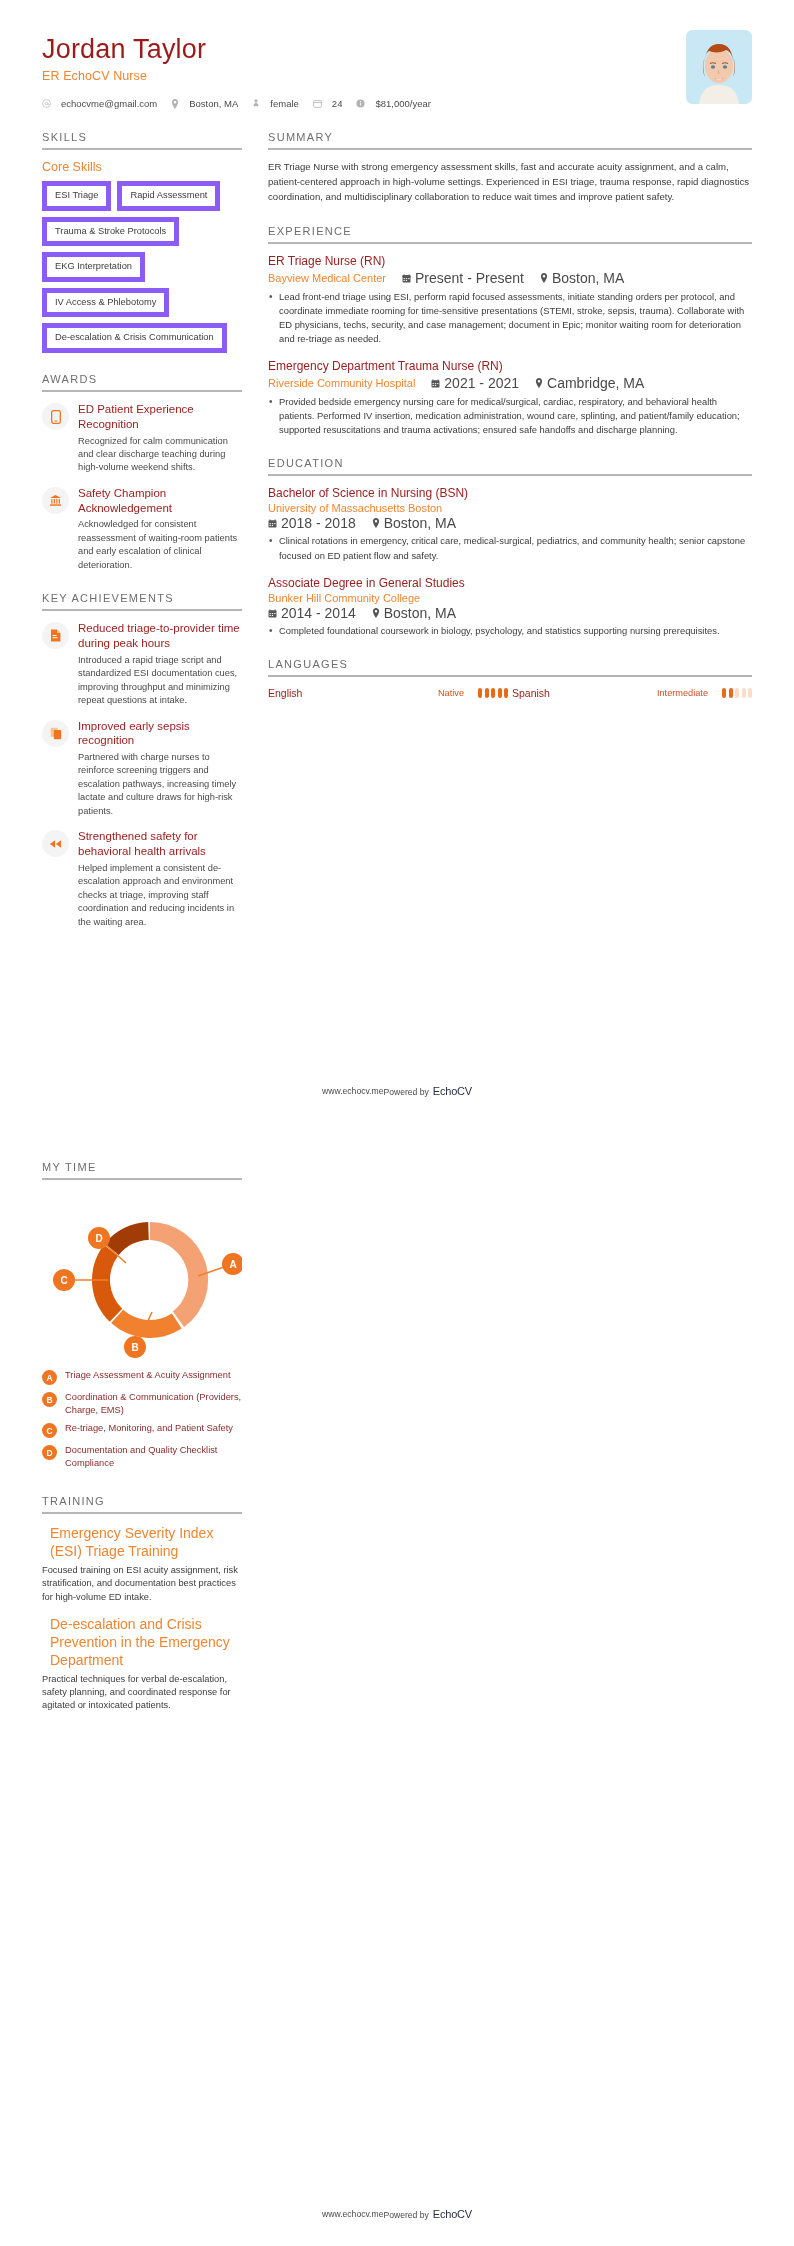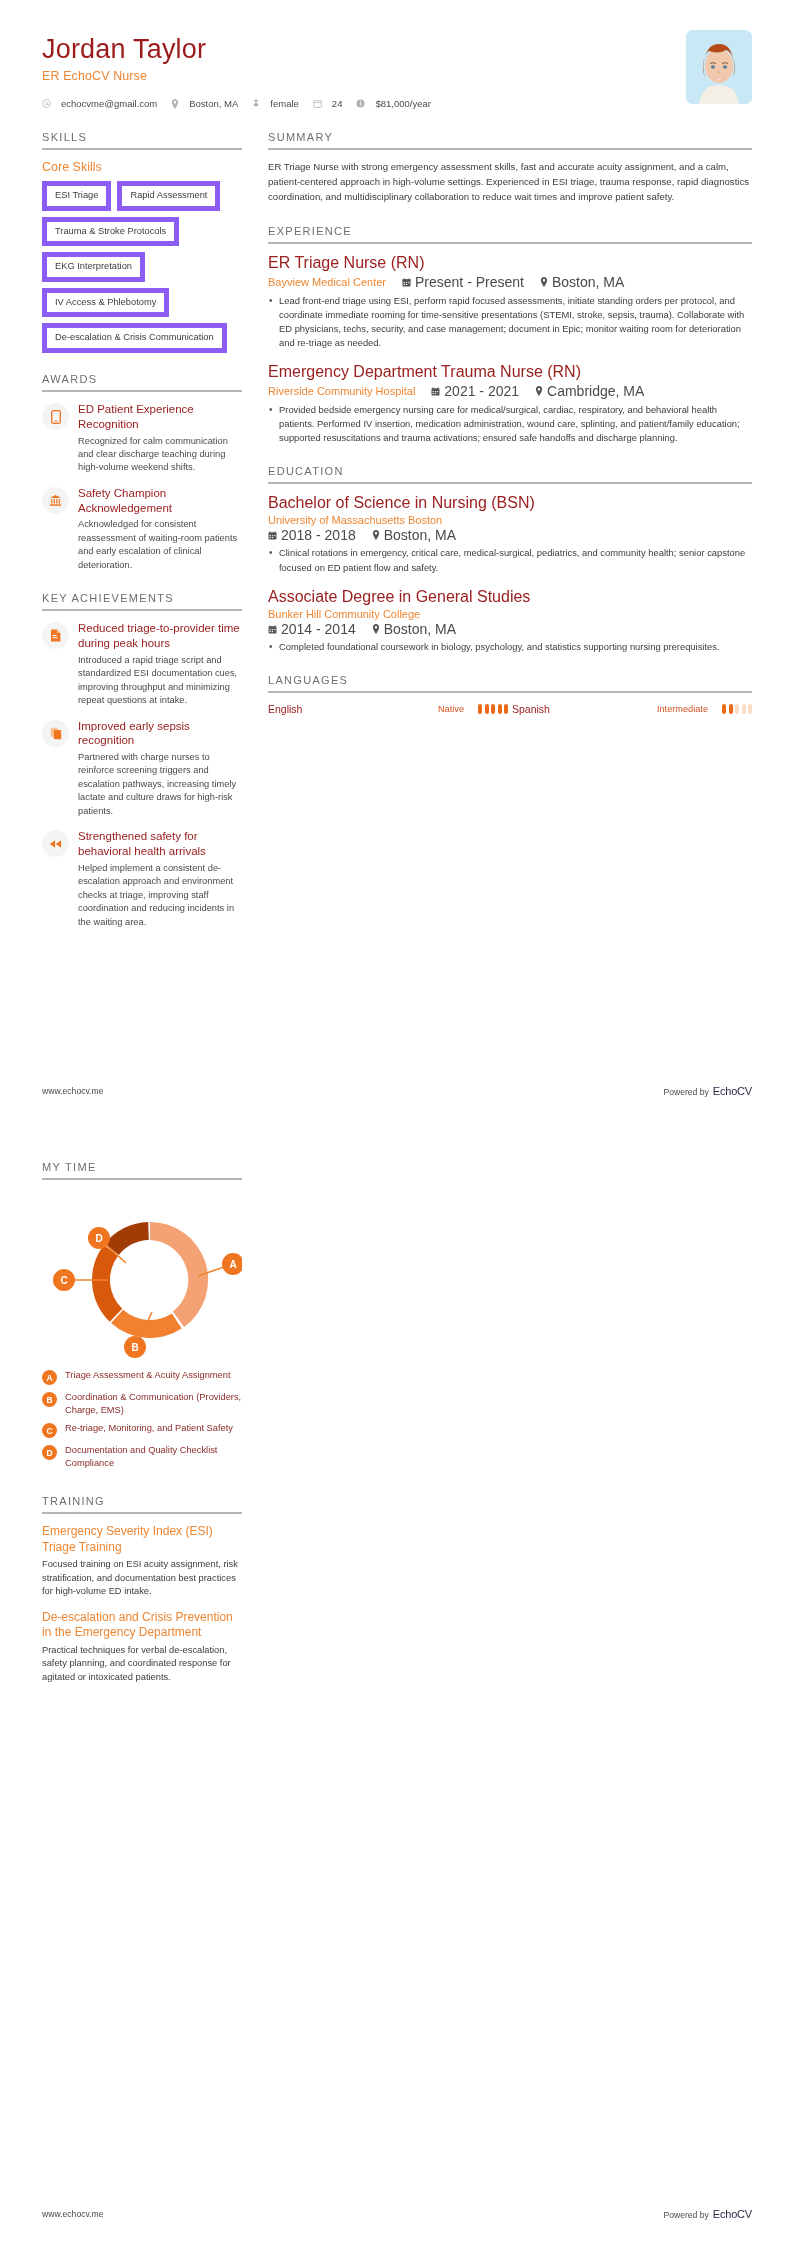--- a/index.html
+++ b/index.html
@@ -145,21 +145,21 @@
 
   
   .para {
     font-size: 9.6px;
     line-height: 1.55;
     color: #3c3c3c;
   }
   .entry { margin-bottom: 13px; }
   .entry-title {
     color: #9b2020;
-    font-size: 16px;
+    font-size: 12px;
     margin-bottom: 2px;
   }
   .entry-meta {
     display: flex;
     align-items: center;
     gap: 16px;
     flex-wrap: wrap;
     margin-bottom: 4px;
   }
   .entry-org {
@@ -231,21 +231,21 @@
   }
   .dot.on { background: #ea6a1a; }
 
   
   .footer {
     position: absolute;
     left: 0; right: 0;
     bottom: 26px;
     padding: 0 42px;
     display: flex;
-    justify-content: space-between;
+    justify-content: center;
     align-items: center;
     font-size: 8.6px;
     color: #4a4a4a;
   }
   .powered { display: inline-flex; align-items: baseline; gap: 4px; }
   .powered .brand { font-size: 11px; color: #2b2b4a; letter-spacing: -0.2px; }
 
   
   .donut-wrap {
     position: relative;
@@ -277,23 +277,24 @@
   .legend-text {
     font-size: 9.3px;
     color: #8b2b2b;
     line-height: 1.35;
   }
 
   
   .training-item { margin-bottom: 11px; }
   .training-title {
     color: #ef8632;
-    font-size: 12px;
+    font-size: 14px;
     line-height: 1.3;
     margin-bottom: 3px;
+    margin-left: 8px;
   }
   .training-desc {
     font-size: 9.3px;
     line-height: 1.45;
     color: #3c3c3c;
   }
 </style>
 </head>
 <body>
 

